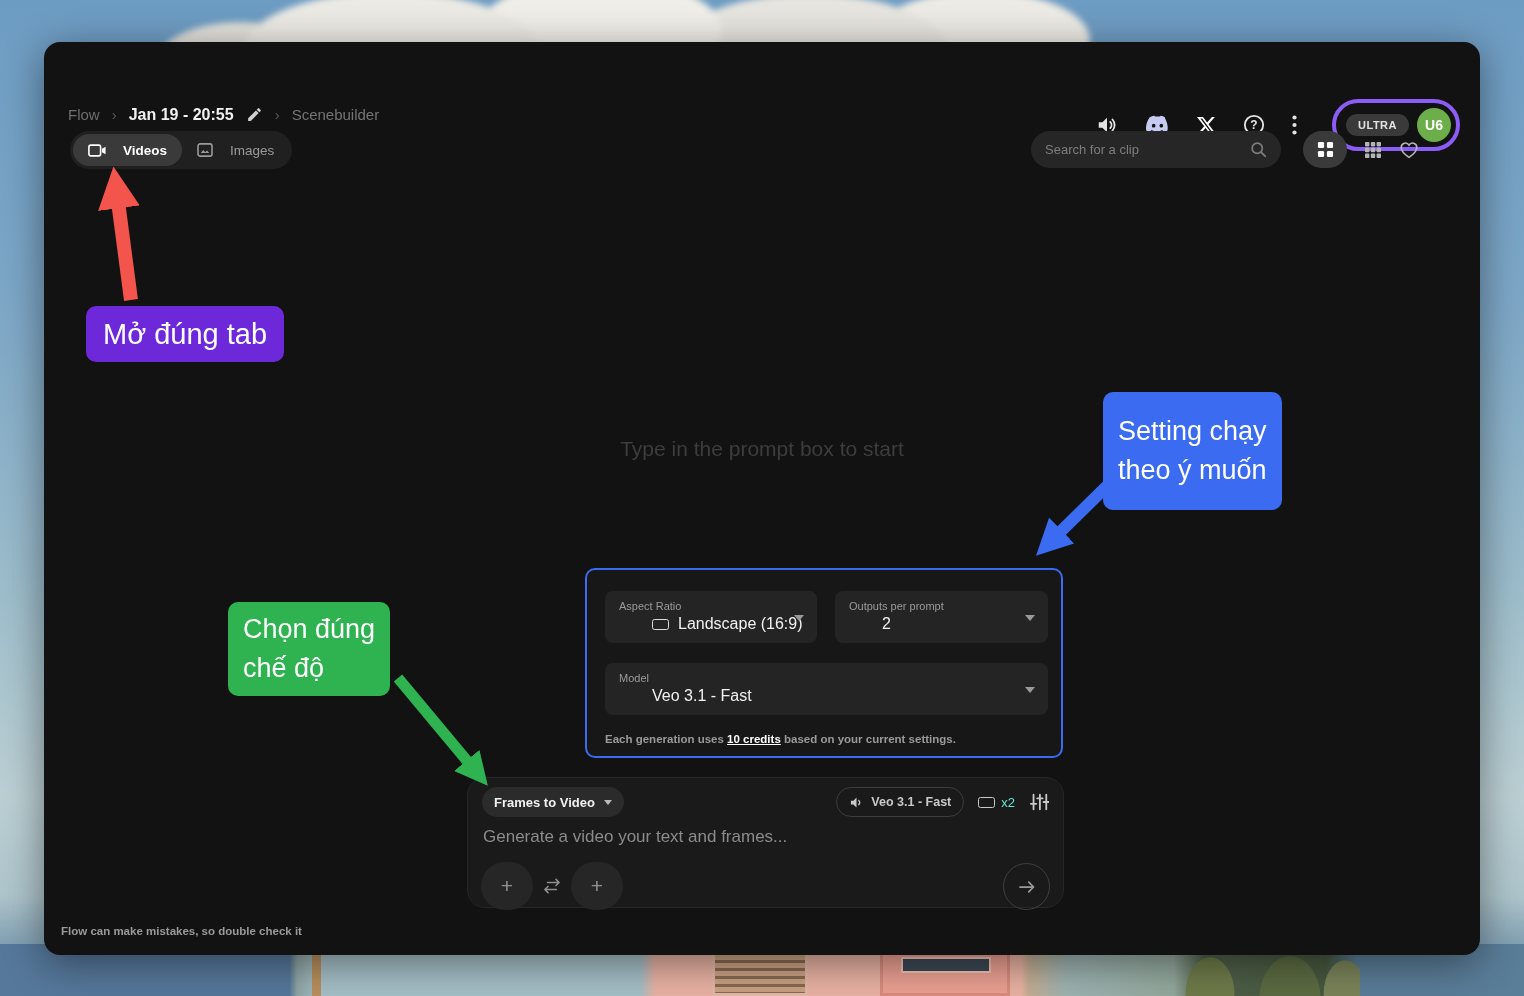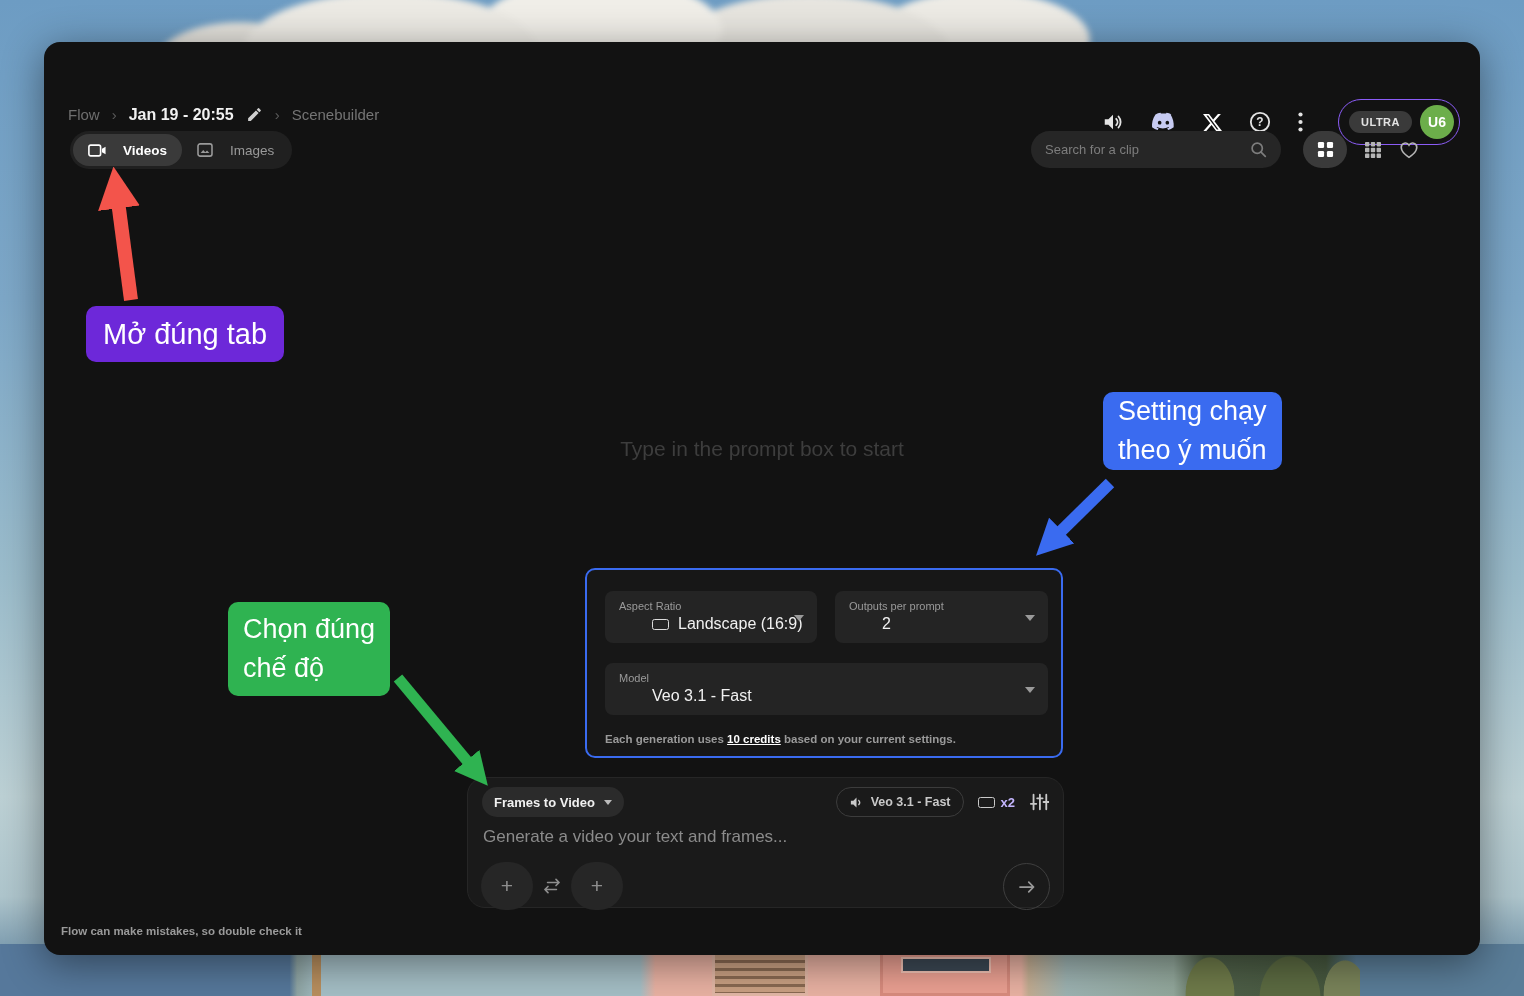--- a/index.html
+++ b/index.html
@@ -30,21 +30,21 @@
     background:#121212; border-radius:16px; box-shadow:0 8px 40px rgba(0,0,0,.45); z-index:10; }
 
   
   .breadcrumb { position:absolute; left:24px; top:64px; display:flex; align-items:flex-start; gap:12px; font-size:15px; }
   .crumb-root { color:#6e6e6e; }
   .crumb-project { color:#f1f1f1; font-weight:700; font-size:16px; }
   .crumb-page { color:#757575; }
   .chev { color:#5a5a5a; font-size:15px; }
   .icon-btn { background:none; border:none; cursor:pointer; display:flex; align-items:center; justify-content:center; }
   .actions { position:absolute; right:20px; top:57px; display:flex; align-items:center; gap:27px; }
-  .account-pill { display:flex; align-items:center; gap:8px; border:1px solid #8b5cf6; border-radius:26px; padding:5px 5px 5px 10px; margin-left:8px; }
+  .account-pill { display:flex; align-items:center; gap:8px; border:4px solid #8b5cf6; border-radius:26px; padding:5px 5px 5px 10px; margin-left:8px; }
   .ultra { background:#3a3a3a; color:#e3e3e3; font-size:11px; font-weight:700; letter-spacing:.5px; border-radius:12px; padding:5px 12px; }
   .avatar { width:34px; height:34px; border-radius:50%; background:#6cae4a; color:#fff; font-size:14px; font-weight:700; display:flex; align-items:center; justify-content:center; }
 
   
   .tabs { position:absolute; left:26px; top:89px; background:#202020; border-radius:20px; padding:3px; display:flex; }
   .tab { display:flex; align-items:center; gap:17px; height:32px; padding:0 15px; border-radius:17px; font-size:13.5px; color:#9a9a9a; border:none; background:transparent; cursor:pointer; }
   .tab.active { background:#3a3a3a; color:#fff; font-weight:700; }
   .search { position:absolute; left:987px; top:89px; width:250px; height:37px; background:#262626; border-radius:19px; display:flex; align-items:center; padding:0 14px; }
   .search input { flex:1; background:transparent; border:none; outline:none; color:#ddd; font-size:13px; font-family:inherit; }
   .search input::placeholder { color:#7d7d7d; }
@@ -68,33 +68,33 @@
 
   
   .prompt { position:absolute; left:423px; top:735px; width:597px; height:131px; background:#1a1a1a;
     border:1px solid #262626; border-radius:18px; }
   .mode-pill { position:absolute; left:14px; top:9px; height:30px; background:#2b2b2b; border:none; border-radius:16px;
     padding:0 12px; display:flex; align-items:center; gap:9px; color:#f1f1f1; font-size:13px; font-weight:700; cursor:pointer; font-family:inherit; }
   .mode-caret { width:0; height:0; border-left:4.5px solid transparent; border-right:4.5px solid transparent; border-top:5px solid #bbb; }
   .badges { position:absolute; right:14px; top:9px; display:flex; align-items:center; gap:14px; height:30px; }
   .model-pill { height:30px; border:1px solid #3c3c3c; border-radius:16px; padding:0 12px; display:flex; align-items:center; gap:7px;
     color:#c9c9c9; font-size:12.5px; font-weight:700; background:transparent; cursor:pointer; font-family:inherit; }
-  .mult { display:flex; align-items:center; gap:6px; color:#c4b5fd; font-size:13px; font-weight:700; background:none; border:none; cursor:pointer; font-family:inherit; }
+  .mult { display:flex; align-items:center; gap:6px; color:#5eead4; font-size:13px; font-weight:400; background:none; border:none; cursor:pointer; font-family:inherit; }
   .ph { position:absolute; left:15px; top:49px; color:#8b8b8b; font-size:17px; }
   .add-row { position:absolute; left:13px; top:84px; display:flex; align-items:center; gap:8px; }
   .add-btn { width:52px; height:48px; border-radius:24px; background:#262626; border:none; color:#8f8f8f; font-size:21px; cursor:pointer; }
   .submit { position:absolute; right:13px; top:85px; width:47px; height:47px; border-radius:50%; background:transparent;
     border:1px solid #3f3f3f; color:#9a9a9a; cursor:pointer; display:flex; align-items:center; justify-content:center; }
 
   .disclaimer { position:absolute; left:17px; top:883px; color:#9a9a9a; font-size:11.5px; font-weight:700; }
 
   
   .ann { position:absolute; z-index:51; color:#fff; border-radius:10px; line-height:1.45; }
   .ann-red { left:86px; top:306px; background:#6d28d9; font-size:29px; padding:7px 17px; }
-  .ann-blue { left:1103px; top:392px; background:#3a6bf0; font-size:27px; padding:0 15px; }
+  .ann-blue { left:1103px; top:392px; background:#3a6bf0; font-size:27px; padding:20px 15px; }
   .ann-green { left:228px; top:602px; background:#2fb351; font-size:27px; padding:8px 15px; }
   .arrows { position:absolute; inset:0; z-index:50; pointer-events:none; }
 
   svg { display:block; }
 </style>
 </head>
 <body>
 
 <div class="desktop">
   <div class="clouds"></div>

